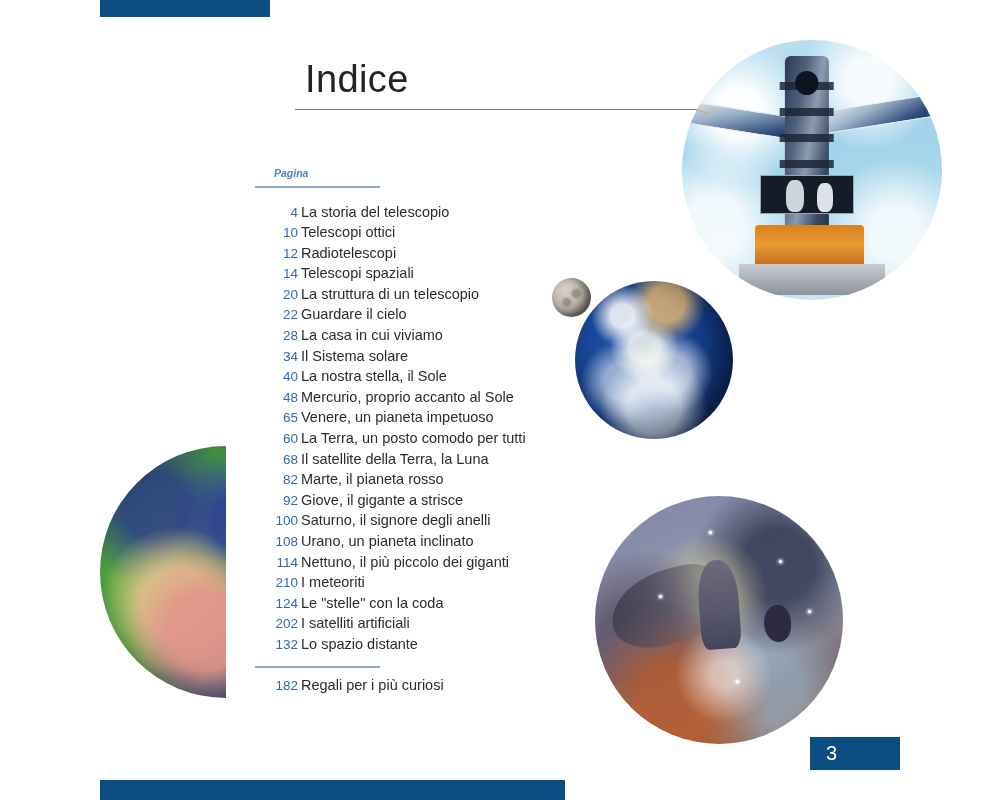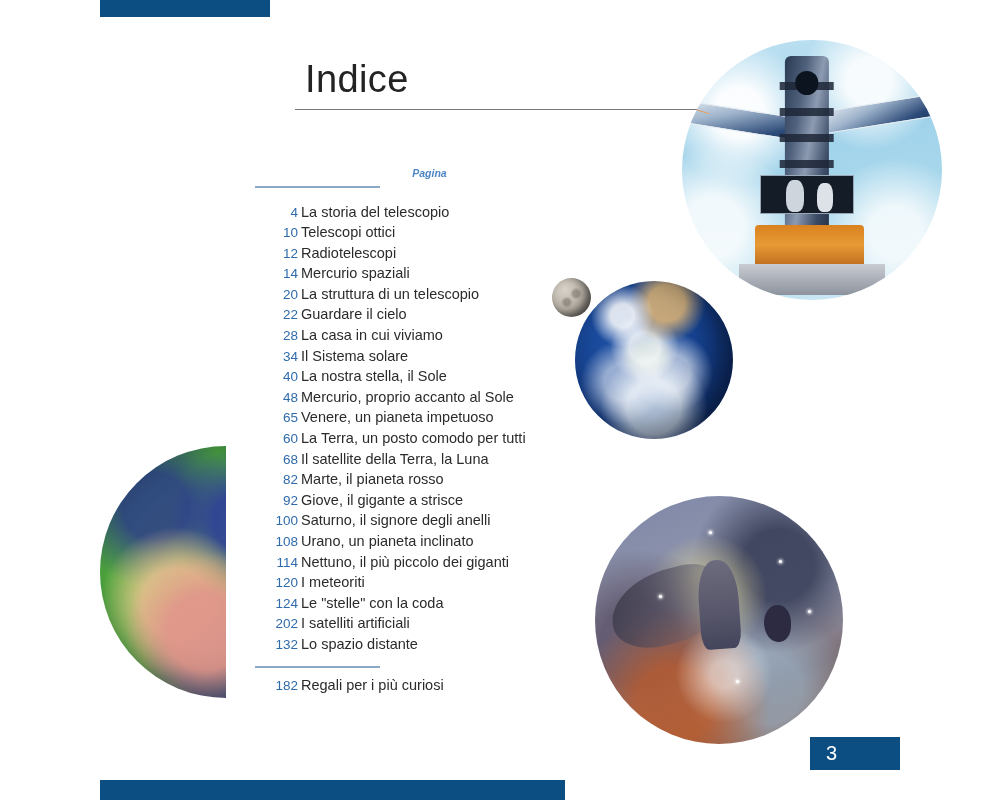--- a/index.html
+++ b/index.html
@@ -60,21 +60,20 @@
     top: 168px;
     width: 330px;
   }
   .toc-col-label {
     font-size: 10.5px;
     font-style: italic;
     font-weight: 700;
     color: #4d86c4;
     margin-left: 19px;
     line-height: 1;
-    text-align: center;
   }
   .toc-rule {
     margin-top: 7px;
     width: 125px;
     height: 2px;
     background: #8aa7c4;
   }
   .toc-list {
     margin-top: 16px;
   }
@@ -346,21 +345,21 @@
       <div class="toc-row">
         <div class="toc-page">10</div>
         <div class="toc-entry">Telescopi ottici</div>
       </div>
       <div class="toc-row">
         <div class="toc-page">12</div>
         <div class="toc-entry">Radiotelescopi</div>
       </div>
       <div class="toc-row">
         <div class="toc-page">14</div>
-        <div class="toc-entry">Mercurio spaziali</div>
+        <div class="toc-entry">Telescopi spaziali</div>
       </div>
       <div class="toc-row">
         <div class="toc-page">20</div>
         <div class="toc-entry">La struttura di un telescopio</div>
       </div>
       <div class="toc-row">
         <div class="toc-page">22</div>
         <div class="toc-entry">Guardare il cielo</div>
       </div>
       <div class="toc-row">
@@ -405,21 +404,21 @@
       </div>
       <div class="toc-row">
         <div class="toc-page">108</div>
         <div class="toc-entry">Urano, un pianeta inclinato</div>
       </div>
       <div class="toc-row">
         <div class="toc-page">114</div>
         <div class="toc-entry">Nettuno, il più piccolo dei giganti</div>
       </div>
       <div class="toc-row">
-        <div class="toc-page">120</div>
+        <div class="toc-page">210</div>
         <div class="toc-entry">I meteoriti</div>
       </div>
       <div class="toc-row">
         <div class="toc-page">124</div>
         <div class="toc-entry">Le "stelle" con la coda</div>
       </div>
       <div class="toc-row">
         <div class="toc-page">202</div>
         <div class="toc-entry">I satelliti artificiali</div>
       </div>

